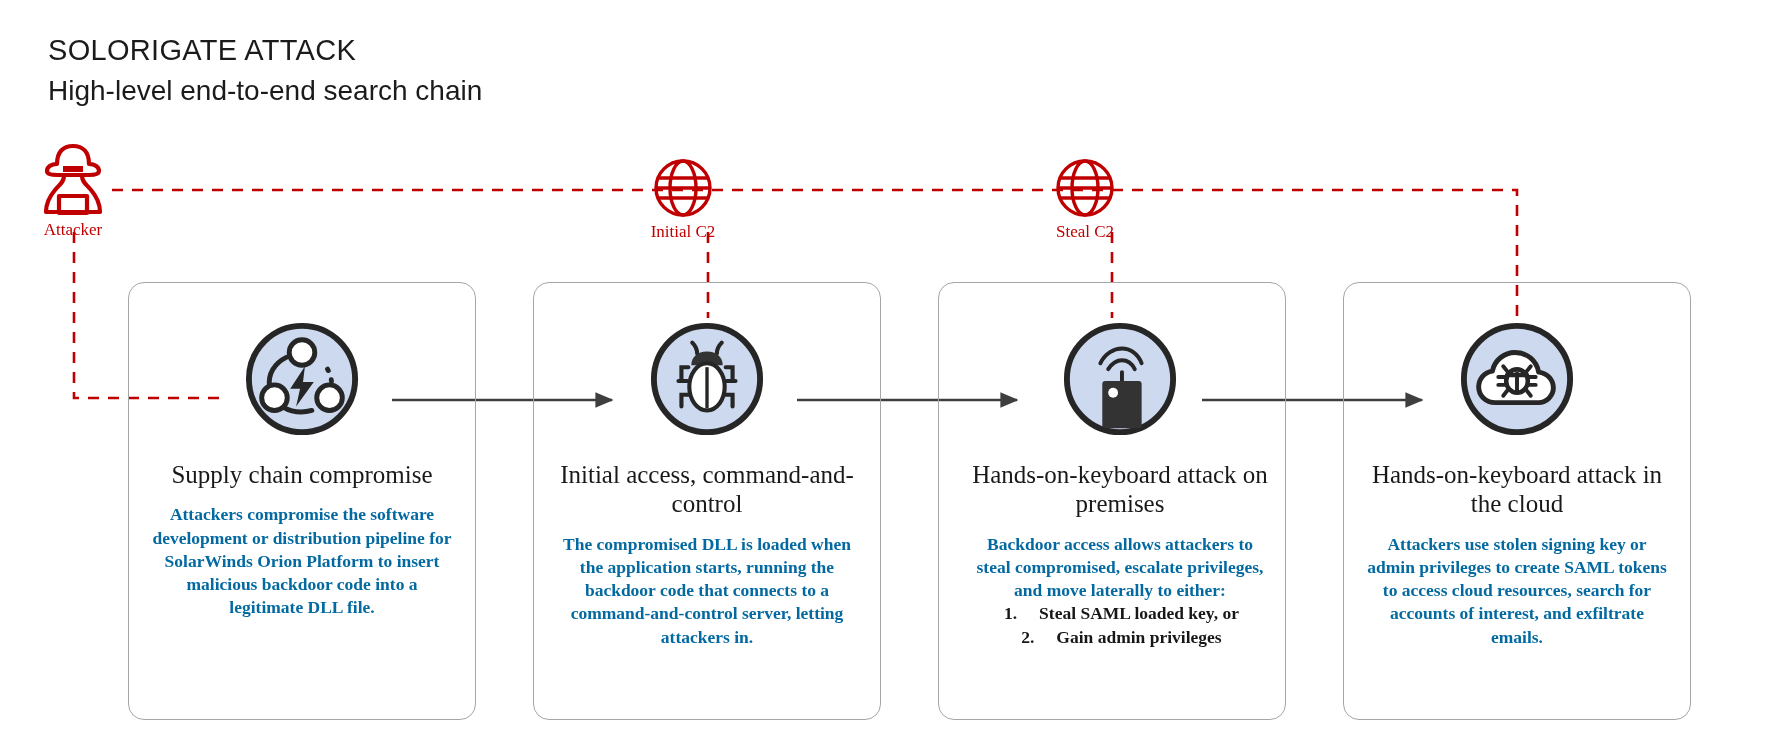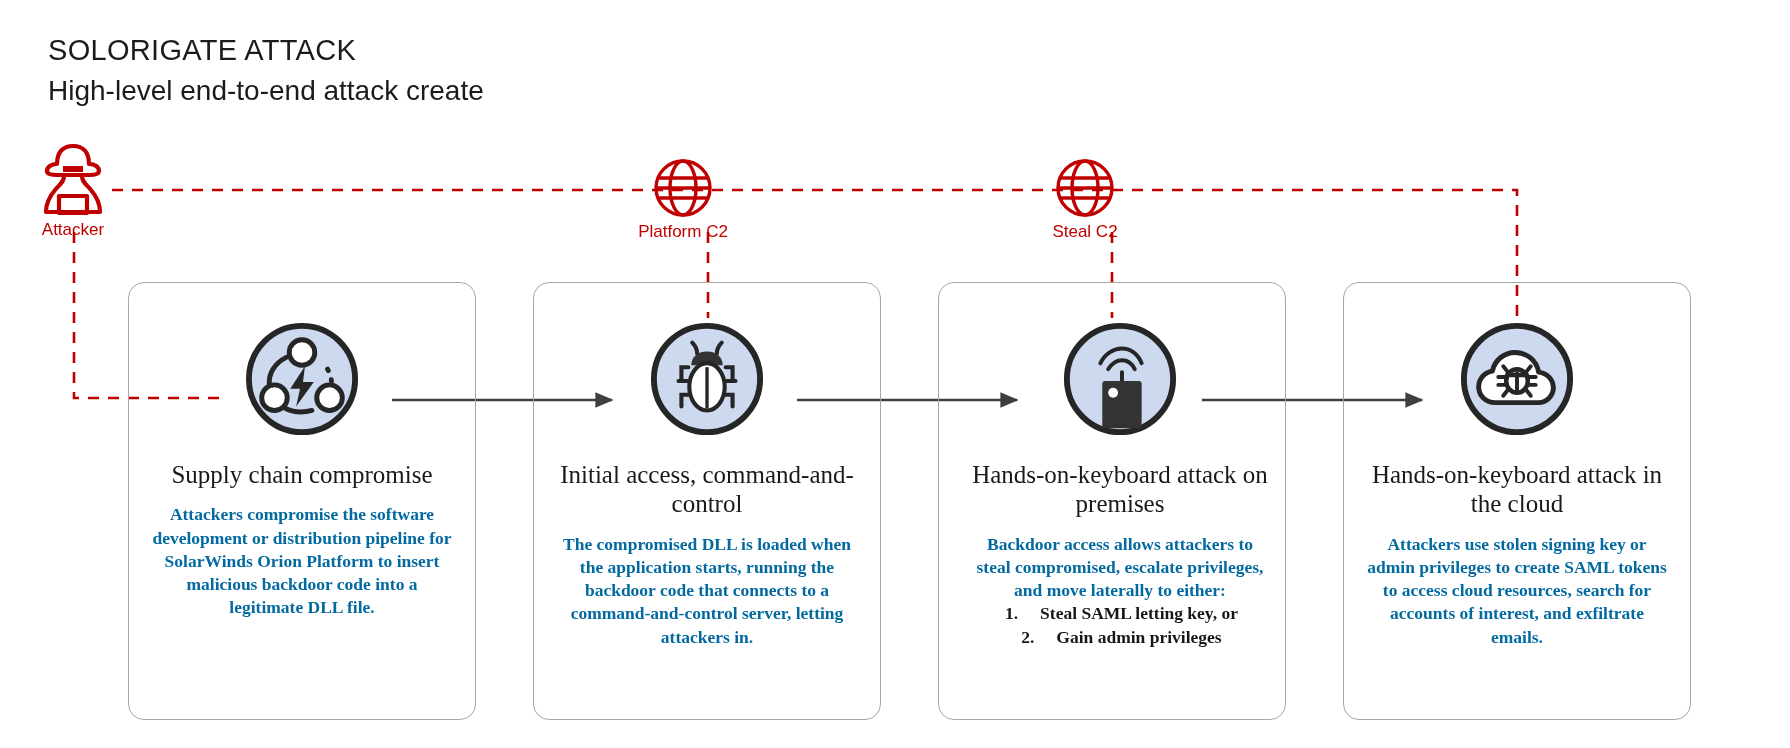--- a/index.html
+++ b/index.html
@@ -64,20 +64,21 @@
     display: block;
     margin: 0 auto;
   }
   .red-node .rn-label {
     display: block;
     font-size: 17px;
     font-weight: 400;
     color: #c00000;
     margin-top: 2px;
     white-space: nowrap;
+    font-family: Liberation Serif, serif;
   }
 
   #node-attacker { left: 8px; top: 142px; width: 130px; }
   #node-initial-c2 { left: 618px; top: 156px; width: 130px; }
   #node-second-c2 { left: 1020px; top: 156px; width: 130px; }
 
   
   .card {
     position: absolute;
     top: 282px;
@@ -151,21 +152,21 @@
   
   .bubble-ring { fill: #ccd9ef; stroke: #262626; stroke-width: 6; }
 </style>
 </head>
 <body>
 
 <div id="stage">
 
   <div class="title-block">
     <span class="title-main">SOLORIGATE ATTACK</span>
-    <span class="title-sub">High-level end-to-end attack create</span>
+    <span class="title-sub">High-level end-to-end search chain</span>
   </div>
 
   <svg id="connectors" viewBox="0 0 1790 748">
     <defs>
       <marker id="arrowhead" markerWidth="8" markerHeight="8" refX="6.4" refY="3.4" orient="auto" markerUnits="strokeWidth">
         <path d="M0,0.4 L7,3.4 L0,6.4 Z" fill="#3f3f3f"></path>
       </marker>
     </defs>
 
     <path d="M 112,190 L 1517,190 L 1517,365" fill="none" stroke="#c00000" stroke-width="2.6" stroke-dasharray="11 9" stroke-linecap="butt"></path>
@@ -201,21 +202,21 @@
   <div class="red-node" id="node-initial-c2">
     <svg class="rn-icon" width="62" height="64" viewBox="0 0 62 64">
       <g fill="none" stroke="#c00000" stroke-width="3.4">
         <circle cx="31" cy="32" r="27"></circle>
         <ellipse cx="31" cy="32" rx="13" ry="27"></ellipse>
         <line x1="5" y1="22" x2="57" y2="22"></line>
         <line x1="4" y1="32" x2="58" y2="32"></line>
         <line x1="5" y1="42" x2="57" y2="42"></line>
       </g>
     </svg>
-    <span class="rn-label">Platform C2</span>
+    <span class="rn-label">Initial C2</span>
   </div>
 
   <div class="red-node" id="node-second-c2">
     <svg class="rn-icon" width="62" height="64" viewBox="0 0 62 64">
       <g fill="none" stroke="#c00000" stroke-width="3.4">
         <circle cx="31" cy="32" r="27"></circle>
         <ellipse cx="31" cy="32" rx="13" ry="27"></ellipse>
         <line x1="5" y1="22" x2="57" y2="22"></line>
         <line x1="4" y1="32" x2="58" y2="32"></line>
         <line x1="5" y1="42" x2="57" y2="42"></line>
@@ -276,21 +277,21 @@
         <path d="M62,53 L62,62"></path>
       </g>
       <rect x="42" y="62" width="40" height="48" rx="3" fill="#333333"></rect>
       <circle cx="53" cy="74" r="5" fill="#ffffff"></circle>
     </svg>
     <div class="card-title">Hands-on-keyboard attack on premises</div>
     <div class="card-body">Backdoor access allows attackers to steal compromised, escalate privileges, and move laterally to either:</div>
     <ol class="card-list">
       <li>
         <span class="li-num">1.</span>
-        <span class="li-txt">Steal SAML letting key, or</span>
+        <span class="li-txt">Steal SAML loaded key, or</span>
       </li>
       <li>
         <span class="li-num">2.</span>
         <span class="li-txt">Gain admin privileges</span>
       </li>
     </ol>
   </div>
 
   <div class="card" id="card-3"></div>
   <div class="card-inner" style="left:1343px; top:282px;">

